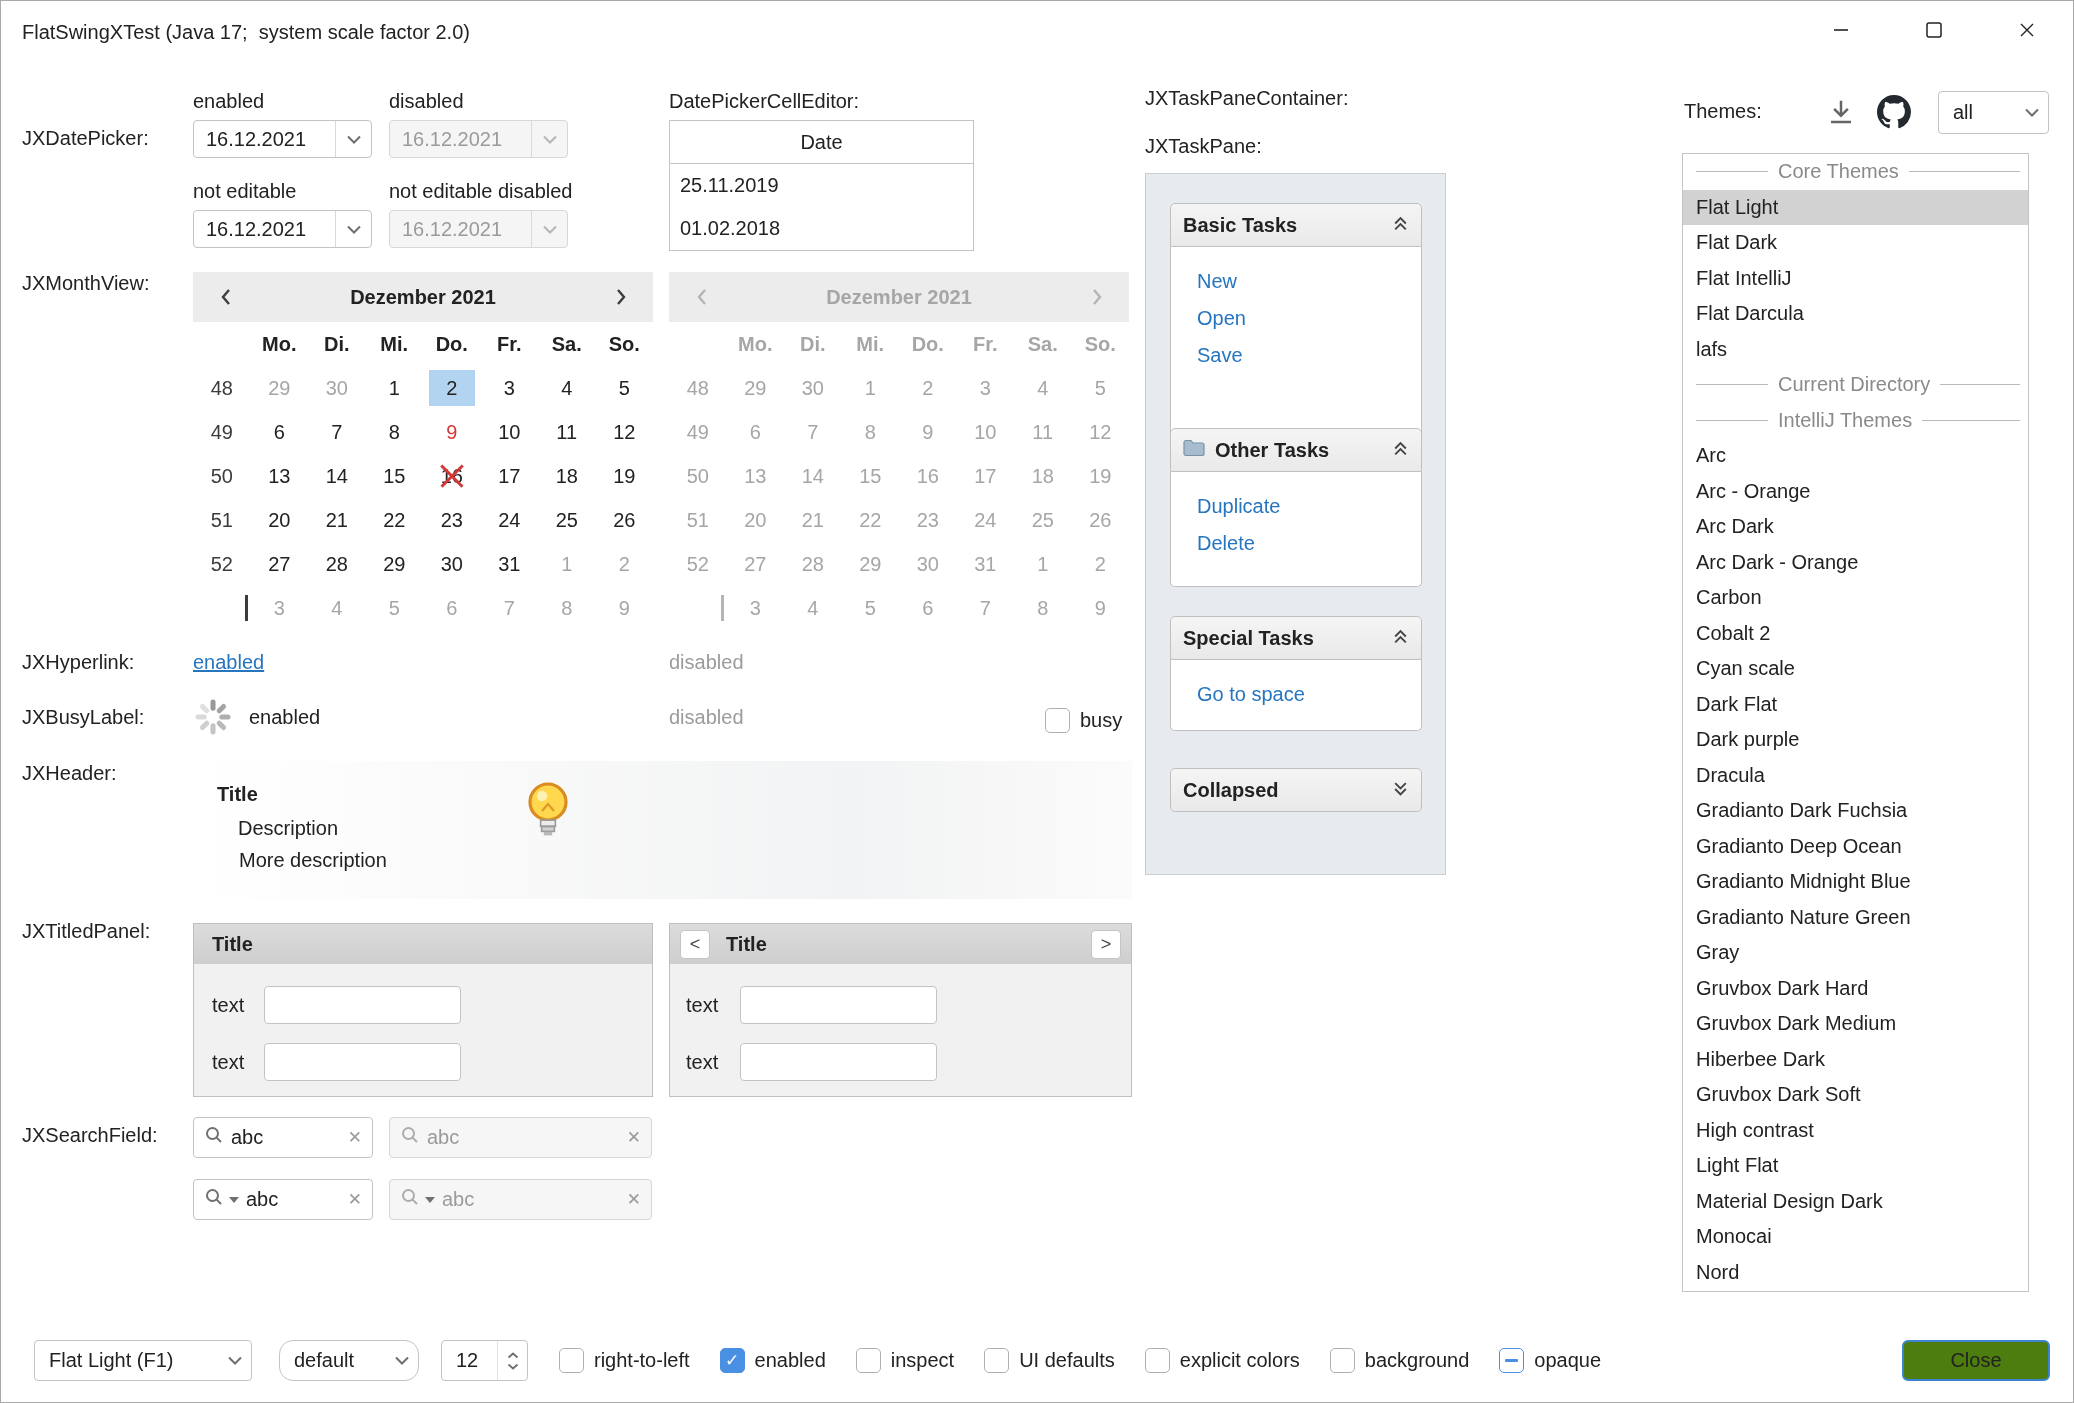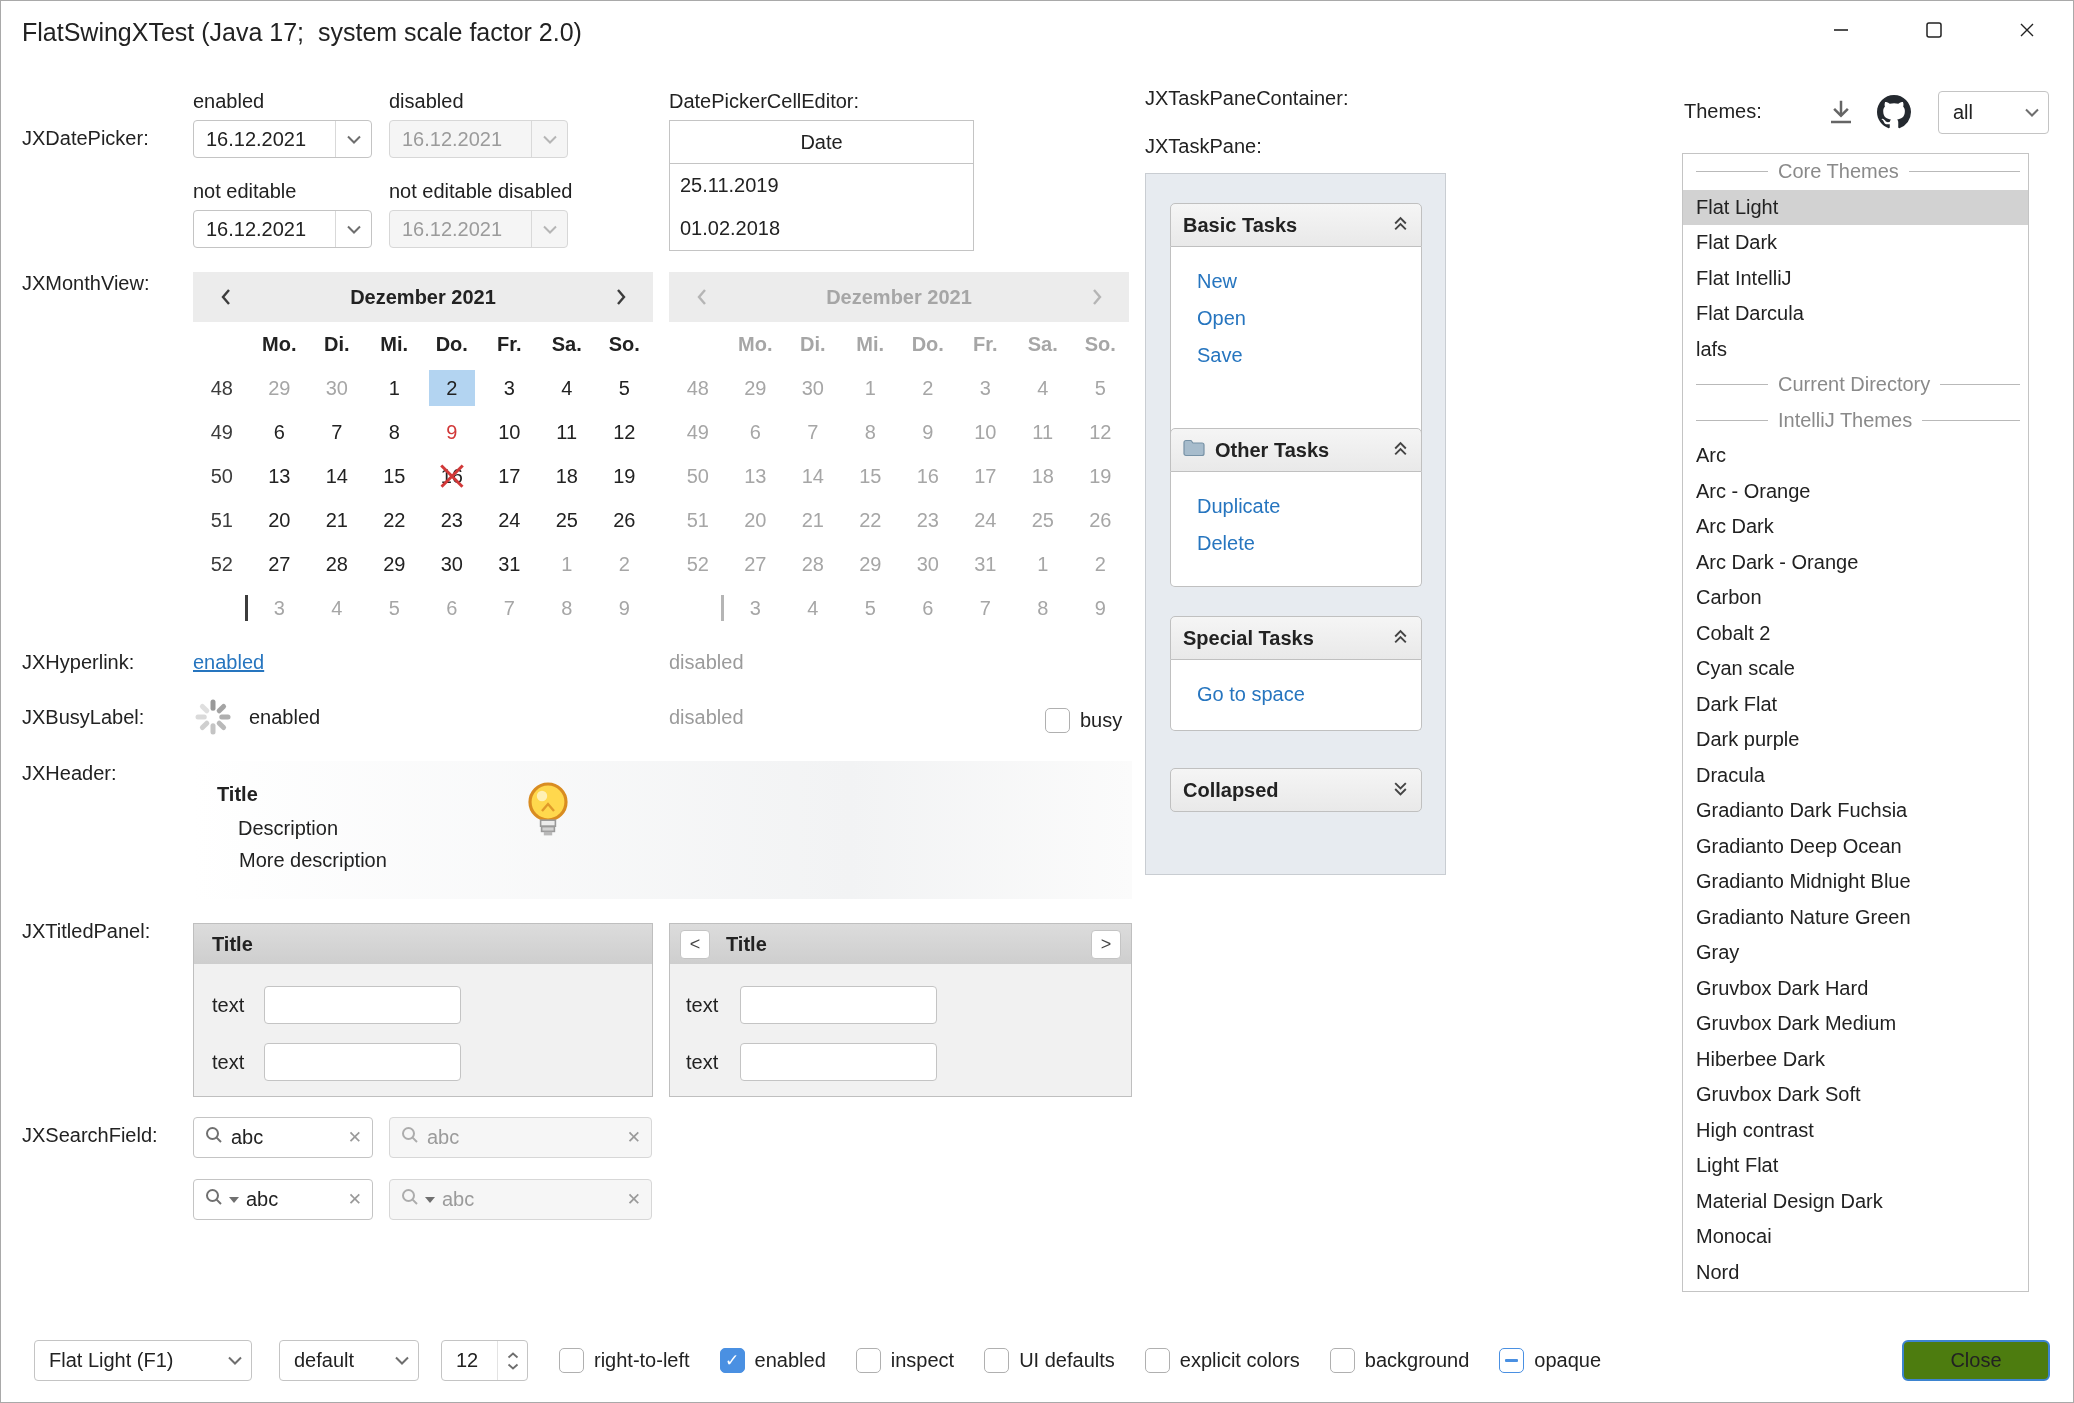--- a/index.html
+++ b/index.html
@@ -3,21 +3,21 @@
 <meta charset="utf-8">
 <style>
   *{margin:0;padding:0;box-sizing:border-box;}
   html,body{width:2074px;height:1403px;}
   body{font-family:"Liberation Sans","DejaVu Sans",sans-serif;font-size:20px;color:#222;background:#fff;position:relative;overflow:hidden;}
   .win{position:absolute;inset:0;border:1px solid #a9a9a9;background:#fff;}
   .abs{position:absolute;}
 
   
   .titlebar{position:absolute;left:0;top:0;right:0;height:63px;display:flex;align-items:center;background:#fff;}
-  .title-text{padding-left:21px;font-size:25px;white-space:pre;}
+  .title-text{padding-left:21px;font-size:20px;white-space:pre;}
   .win-controls{margin-left:auto;display:flex;height:100%;}
   .win-btn{width:93px;height:100%;display:flex;align-items:center;justify-content:center;cursor:default;}
 
   .lbl{position:absolute;color:#222;}
   .flabel{position:absolute;color:#222;}
   .gray{color:#9b9b9b;}
 
   
   .field{position:absolute;height:38px;background:#fff;border:1px solid #c4c4c4;border-radius:4px;display:flex;align-items:center;overflow:hidden;}
   .field .val{flex:1;padding:0 12px;white-space:nowrap;}
@@ -871,21 +871,21 @@
     </div>
 
   <div class="combo" style="left:33px;top:1339px;width:218px;">
     <span class="val">Flat Light (F1)</span>
     <span class="arrow">
         <svg width="16" height="9" viewBox="0 0 16 9">
           <path d="M2 1.5 L8 7.5 L14 1.5" fill="none" stroke="#6e6e6e" stroke-width="2"></path>
         </svg>
       </span>
   </div>
-  <div class="combo" style="left:278px;top:1339px;width:140px;">
+  <div class="combo" style="left:278px;top:1339px;width:140px;border-radius:14px;">
     <span class="val">default</span>
     <span class="arrow">
         <svg width="16" height="9" viewBox="0 0 16 9">
           <path d="M2 1.5 L8 7.5 L14 1.5" fill="none" stroke="#6e6e6e" stroke-width="2"></path>
         </svg>
       </span>
   </div>
   <div class="spinner" style="left:440px;top:1339px;width:87px;">
     <span class="val">12</span>
     <span class="arrows">

